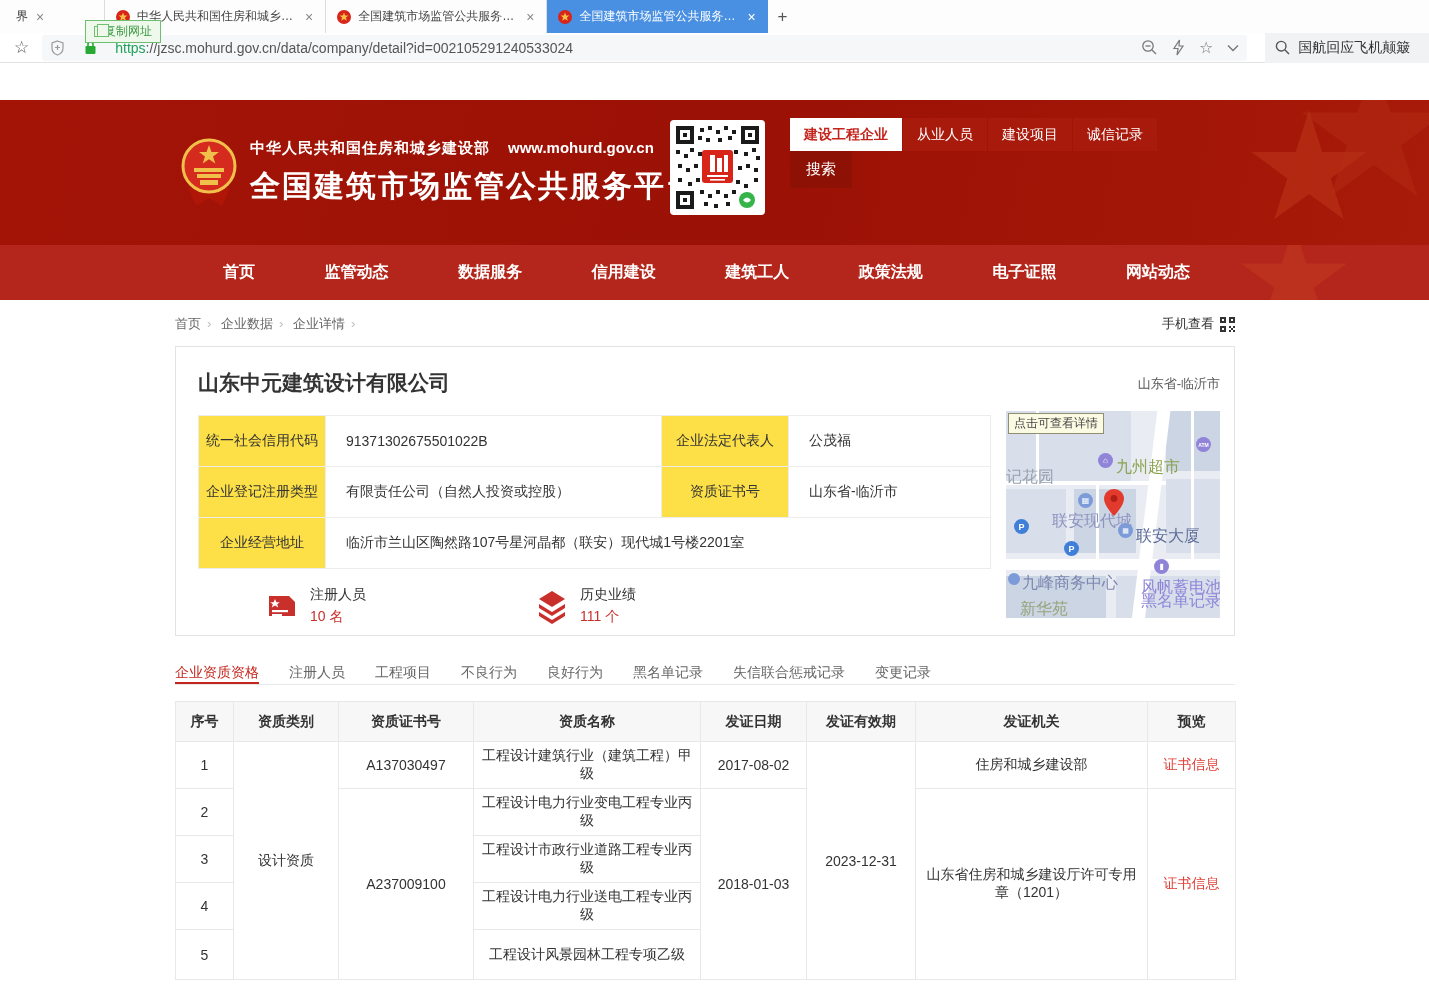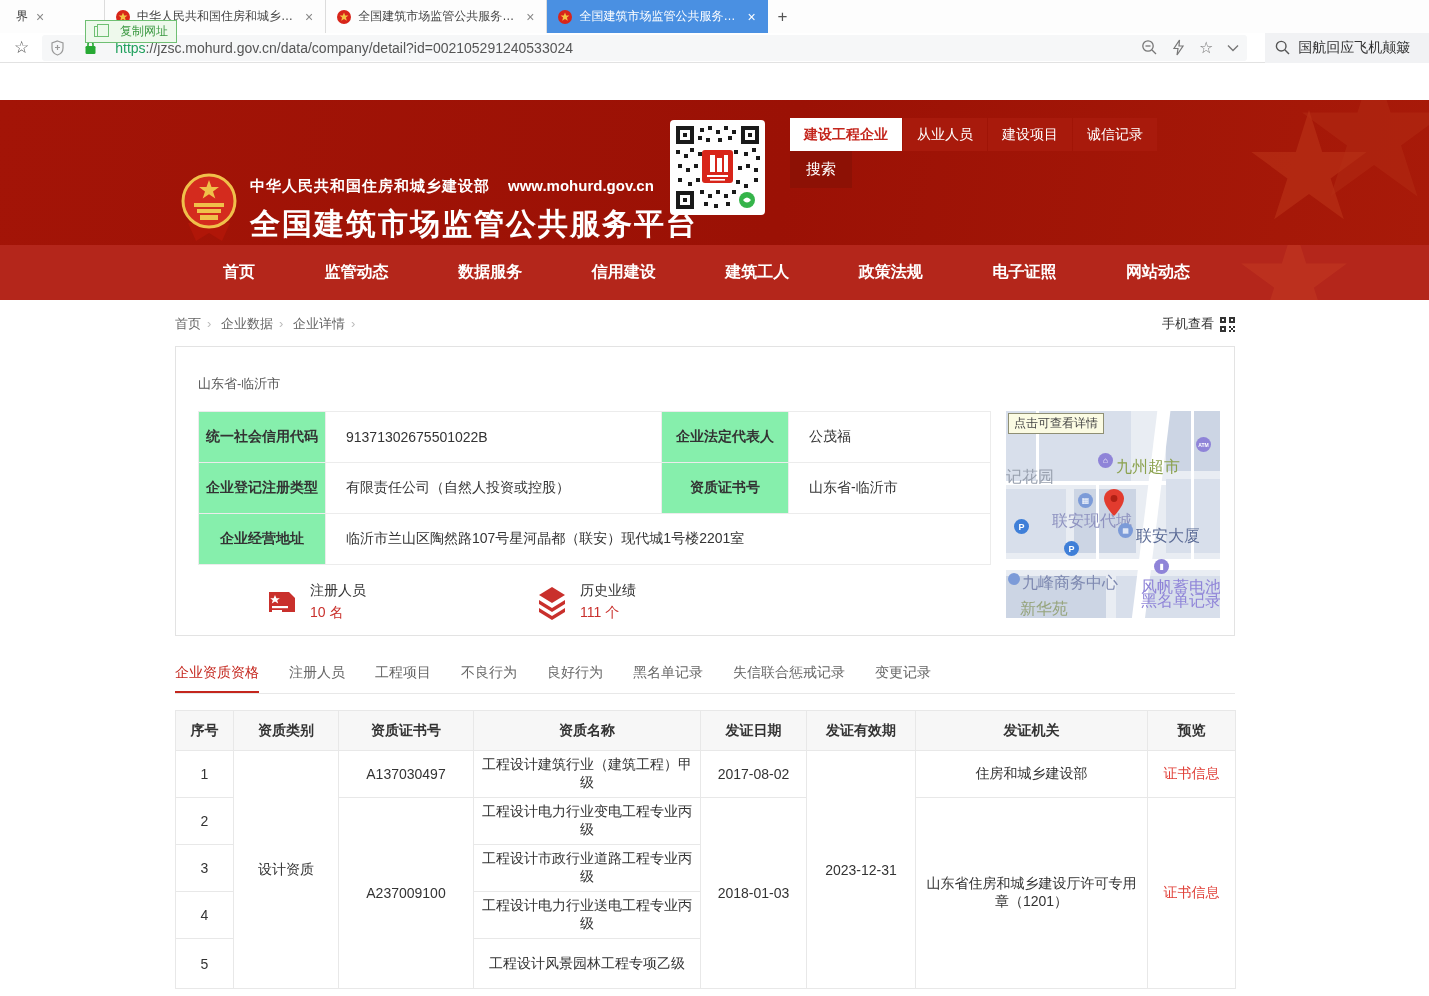--- a/index.html
+++ b/index.html
@@ -11,38 +11,38 @@
   .tabbar { height:33px; display:flex; align-items:stretch; background:#fdfdfd; font-size:12px; color:#454545; }
   .btab { display:flex; align-items:center; padding:0 10px; border-right:1px solid #dcdcdc; max-width:230px; }
   .btab .t-title { overflow:hidden; white-space:nowrap; text-overflow:ellipsis; max-width:160px; margin:0 6px; }
   .btab .t-close { color:#888; font-size:14px; padding:0 2px; cursor:pointer; }
   .btab.partial { width:105px; }
   .btab.active { background:#4a90e2; color:#fff; border-right:none; }
   .btab.active .t-close { color:#fff; }
   .favicon { width:16px; height:16px; flex:0 0 16px; }
   .newtab { width:30px; display:flex; align-items:center; justify-content:center; font-size:17px; color:#555; }
   .copy-tooltip { position:absolute; left:85px; top:20px; z-index:20; background:#eef9ec; border:1px solid #6fbf73;
-    color:#3d9a43; font-size:12px; padding:2px 8px; display:flex; align-items:center; gap:16px; }
+    color:#3d9a43; font-size:12px; padding:2px 8px; display:flex; align-items:center; gap:0; }
   .copy-tooltip .copy-ic { font-size:11px; border:1px solid #6fbf73; width:10px; height:11px; display:inline-block; position:relative; }
   .copy-tooltip .copy-ic::after { content:""; position:absolute; left:2px; top:-3px; width:10px; height:11px; background:#eef9ec; border:1px solid #6fbf73; }
   .addressbar { height:30px; display:flex; align-items:center; background:#fff; border-bottom:1px solid #e2e2e2; }
   .bookmark-star { font-size:17px; color:#555; margin:0 13px 0 14px; }
   .urlfield { flex:0 0 1205px; height:26px; background:#f6f7f8; border-radius:3px; display:flex; align-items:center; padding:0 8px;gap:12px; }
   .urlfield .url { font-size:14px; margin-left:6px; white-space:nowrap; overflow:hidden; flex:1; }
   .url .scheme { color:#1fa05c; }
   .url .rest { color:#555; }
   .bar-icons { display:flex; align-items:center; gap:14px; margin-left:2px; color:#666; }
   .ws-search { margin-left:18px; flex:1; height:30px; background:#f1f2f4; display:flex; align-items:center; padding:0 10px; gap:8px; }
   .ws-search .q { font-size:14px; color:#333; white-space:nowrap; }
   .white-gap { height:37px; background:#fff; }
 
   
   .site-header { position:relative; height:145px; background:linear-gradient(100deg,#a31407 0%,#9b1105 55%,#a81a09 100%); overflow:hidden; }
   .deco-star { position:absolute; opacity:.45; }
-  .site-header .inner { position:relative; z-index:2; height:100%; display:flex; align-items:flex-end; }
+  .site-header .inner { position:relative; z-index:2; height:100%; display:flex; align-items:center; }
   .emblem { margin-left:180px; }
   .brand { margin-left:12px; color:#fff; }
   .brand .line1 { font-size:15px; font-weight:bold; letter-spacing:1px; }
   .brand .line1 .wurl { margin-left:18px; letter-spacing:0; }
   .brand .line2 { font-size:30px; font-weight:bold; letter-spacing:2px; margin-top:8px; }
   .qrbox { position:absolute; left:670px; top:138px; top:20px; width:95px; height:95px; background:#fff; border-radius:4px; padding:4px; z-index:3; }
   .hsearch { position:absolute; left:790px; top:18px; width:448px; z-index:3; }
   .stabs { display:flex; gap:1px; }
   .stab { height:33px; line-height:33px; text-align:center; font-size:14px; color:#fff; background:#a81a0c; padding:0 14px; cursor:pointer; }
   .stab.active { background:#fff; color:#c4261d; font-weight:bold; }
@@ -63,21 +63,21 @@
   .crumbs span.sep { color:#bbb; margin:0 6px; }
   .mobile-view { display:flex; align-items:center; gap:6px; color:#333; cursor:pointer; }
 
   .card { position:relative; margin-top:13px; height:290px; border:1px solid #e3e3e3; padding:22px 0 0 22px; }
   .card-title-row { display:flex; justify-content:space-between; padding-right:14px; align-items:flex-start; }
   .cname { font-size:21px; font-weight:bold; color:#333; }
   .cregion { font-size:13px; color:#555; margin-top:6px; }
 
   table.info { border-collapse:collapse; margin-top:18px; width:788px; table-layout:fixed; }
   table.info td { border:1px solid #ececec; font-size:14px; color:#333; height:51px; }
-  table.info td.lbl { background:#86efac; text-align:center; width:127px;font-weight:bold; }
+  table.info td.lbl { background:#fde047; text-align:center; width:127px; }
   table.info td.val { padding-left:20px; }
   td.lbl2 { width:123px; } td.val2 { width:202px; }
 
   .stats { width:788px; display:flex; margin-top:17px; padding-left:66px; }
   .stat { display:flex; align-items:center; gap:10px; width:270px; cursor:pointer; }
   .stat .txt .lab { font-size:14px; color:#333; }
   .stat .txt .num { font-size:14px; color:#c9302c; margin-top:4px; }
 
   
   .map { position:absolute; top:64px; right:14px; width:214px; height:207px; background:#e9edf3; overflow:hidden; cursor:pointer; }
@@ -87,21 +87,21 @@
   .road-v { position:absolute; top:-6px; left:138px; width:13px; height:230px; background:#fff; transform:rotate(7deg); }
   .road-t { position:absolute; background:#fff; }
   .map-label { position:absolute; font-size:16px; white-space:nowrap; }
   .pin-circle { position:absolute; width:15px; height:15px; border-radius:50%; color:#fff; font-size:8px; font-weight:bold;
     display:flex; align-items:center; justify-content:center; }
   .map-tip { position:absolute; left:2px; top:2px; background:#fbfbe3; border:1px solid #8f8f74; color:#444; font-size:12px; padding:1px 5px; z-index:5; }
   .red-marker { position:absolute; left:98px; top:78px; z-index:4; }
 
   
   .sec-tabs { margin-top:28px; border-bottom:1px solid #e8e8e8; display:flex; gap:30px; font-size:14px; color:#666; }
-  .sec-tab { padding-bottom:9px; cursor:pointer; }
+  .sec-tab { padding-bottom:0; cursor:pointer; }
   .sec-tab.active { color:#c4261d; border-bottom:2px solid #c4261d; }
 
   
   table.qual { border-collapse:collapse; width:1060px; margin-top:16px; table-layout:fixed; }
   table.qual th, table.qual td { border:1px solid #e8e8e8; font-size:14px; color:#333; text-align:center; padding:4px 8px; }
   table.qual th { background:#f7f7f7; height:40px; font-weight:bold; }
   table.qual td { height:47px; }
   .cert-link { color:#e03e36; cursor:pointer; }
   col.c1{width:58px} col.c2{width:105px} col.c3{width:135px} col.c4{width:227px}
   col.c5{width:106px} col.c6{width:109px} col.c7{width:232px} col.c8{width:88px}
@@ -316,20 +316,21 @@
             <rect x="11" y="11" width="2" height="2"></rect>
             <rect x="9" y="13" width="2" height="2"></rect>
             <rect x="13" y="13" width="2" height="2"></rect>
           </g>
         </svg>
     </div>
   </div>
 
   <div class="card">
     <div class="card-title-row">
+      <div class="cname">山东中元建筑设计有限公司</div>
       <div class="cregion">山东省-临沂市</div>
     </div>
 
     <table class="info">
       <tbody>
           <tr>
         <td class="lbl">统一社会信用代码</td>
         <td class="val" style="width:336px">91371302675501022B</td>
         <td class="lbl lbl2">企业法定代表人</td>
         <td class="val val2">公茂福</td>

